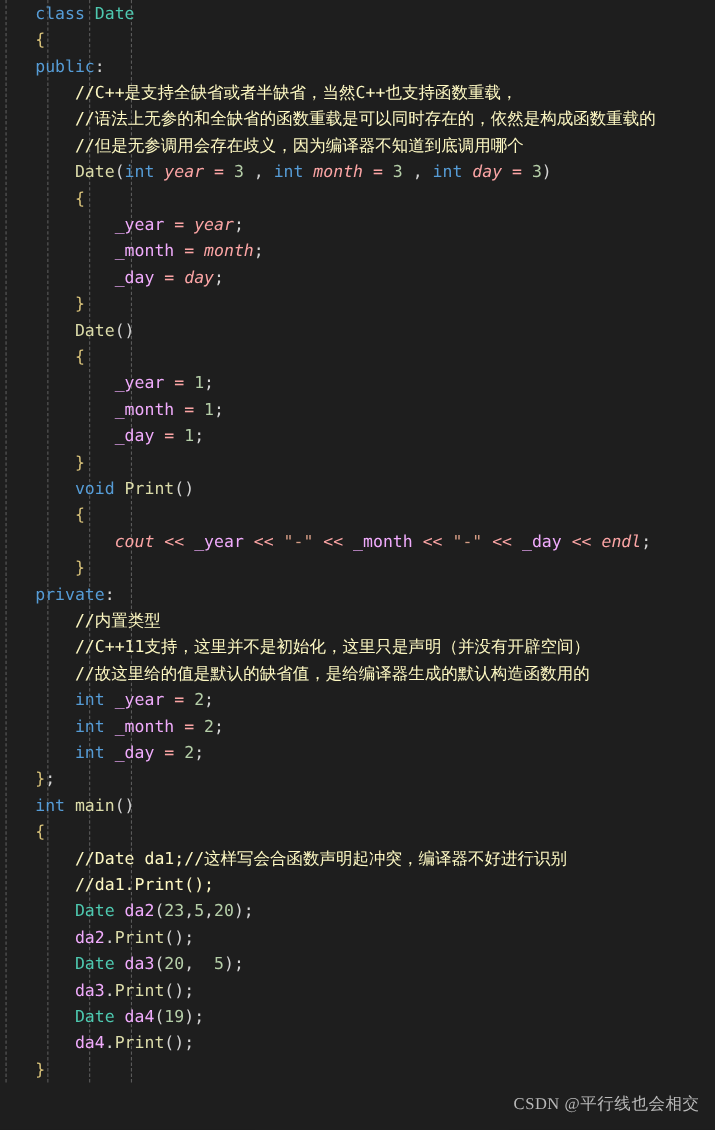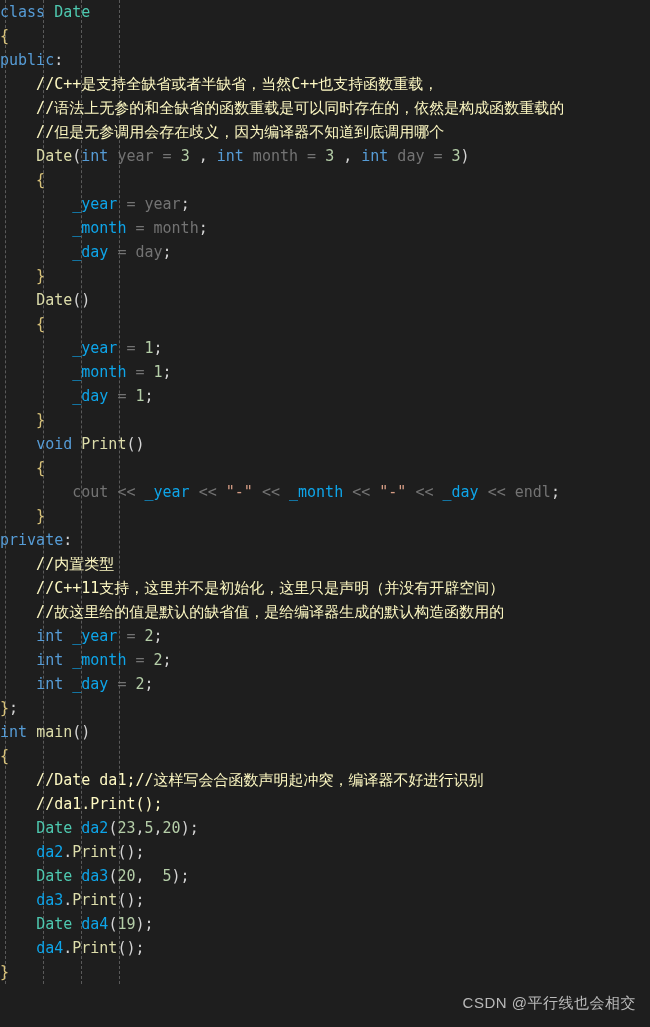--- a/index.html
+++ b/index.html
@@ -45,40 +45,41 @@
     line-height: 24px;
     overflow: hidden;
   }
 
   .ln {
     display: block;
     height: 24px;
     line-height: 24px;
     white-space: pre;
     overflow: hidden;
+    padding-left: 32px;
   }
 
   
   .kw    { color: #569cd6; }  
   .typ   { color: #4ec9b0; }  
   .fn    { color: #dcdcaa; }  
-  .var   { color: #0ea5e9; text-align: right; }  
-  .plain { color: #737373; }  
+  .var   { color: #f0abfc; text-align: right; }  
+  .plain { color: #fca5a5; font-style: italic; }  
   .num   { color: #b5cea8; }  
   .str   { color: #d69d85; }  
   .cmt   { color: #fef9c3; }  
   .brc   { color: #d8c27a; }  
   .pun   { color: #d4d4d4; }  
 
   #watermark {
     position: absolute;
     right: 14px;
     bottom: 14px;
     color: #b9b9b9;
-    font-family: Liberation Sans, sans-serif;
+    font-family: Liberation Serif, serif;
     font-size: 15px;
     letter-spacing: 0.5px;
     user-select: none;
   }
 </style>
 </head>
 <body>
 
 <div id="editor">
 

